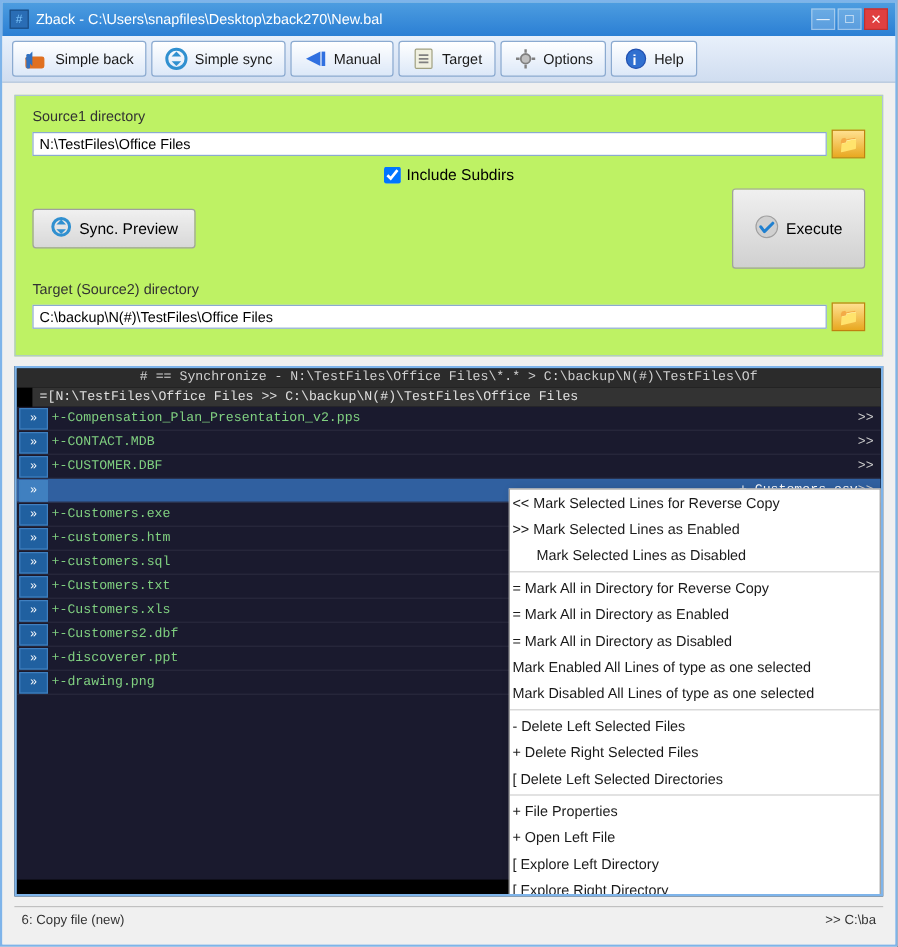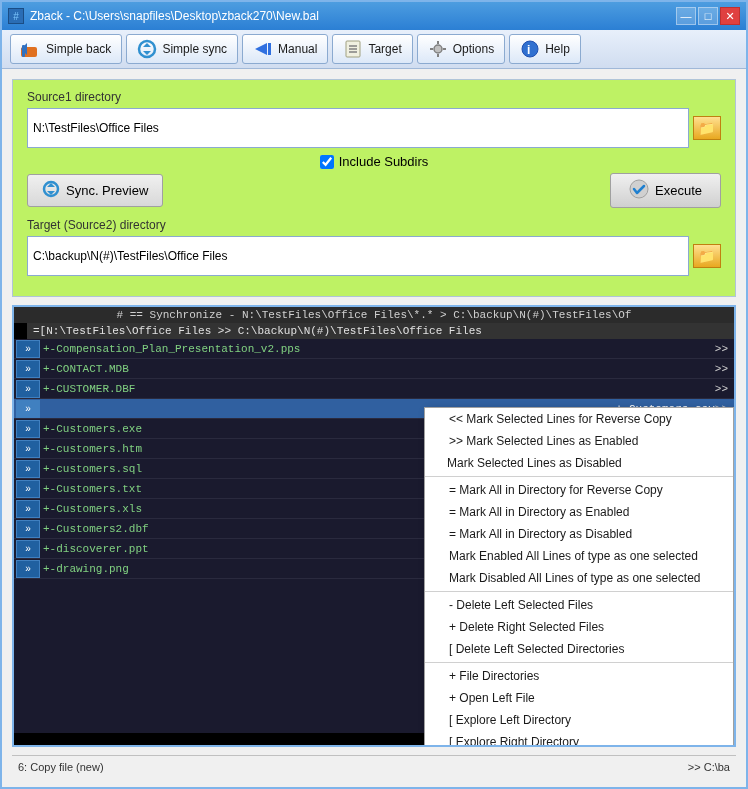--- a/index.html
+++ b/index.html
@@ -137,21 +137,21 @@
 
     .input-row {
       display: flex;
       gap: 4px;
       align-items: center;
       margin-bottom: 6px;
     }
 
     .text-input {
       flex: 1;
-      height: 40px;
+      height: 20px;
       border: 1px solid #8baad0;
       padding: 2px 5px;
       font-size: 12px;
       background: white;
     }
 
     .folder-btn {
       width: 28px;
       height: 24px;
       background: linear-gradient(to bottom, #ffe090, #e8a820);
@@ -184,21 +184,21 @@
       gap: 6px;
       padding: 5px 14px;
       background: linear-gradient(to bottom, #f0f0f0, #d8d8d8);
       border: 1px solid #a0a0a0;
       border-radius: 3px;
       cursor: pointer;
       font-size: 13px;
     }
 
     .execute-btn {
-      padding: 5px 18px;
+      padding: 21px 18px;
       background: linear-gradient(to bottom, #f0f0f0, #d0d0d0);
       border: 1px solid #a0a0a0;
       border-radius: 3px;
       cursor: pointer;
       font-size: 13px;
       display: flex;
       align-items: center;
       gap: 6px;
     }
 
@@ -297,21 +297,21 @@
       right: 0;
       top: 100px;
       width: 310px;
       background: white;
       border: 1px solid #a0a0a0;
       box-shadow: 3px 3px 8px rgba(0,0,0,0.3);
       z-index: 100;
     }
 
     .ctx-item {
-      padding: 4px 24px;
+      padding: 4px 2px;
       font-size: 12px;
       color: #1a1a1a;
       cursor: pointer;
       white-space: nowrap;
     }
 
     .ctx-separator {
       height: 1px;
       background: #d0d0d0;
       margin: 2px 0;
@@ -587,21 +587,21 @@
         <div class="ctx-item">= Mark All in Directory for Reverse Copy</div>
         <div class="ctx-item">= Mark All in Directory as Enabled</div>
         <div class="ctx-item">= Mark All in Directory as Disabled</div>
         <div class="ctx-item">Mark Enabled All Lines of type as one selected</div>
         <div class="ctx-item">Mark Disabled All Lines of type as one selected</div>
         <div class="ctx-separator"></div>
         <div class="ctx-item">- Delete Left Selected Files</div>
         <div class="ctx-item">+ Delete Right Selected Files</div>
         <div class="ctx-item">[ Delete Left Selected Directories</div>
         <div class="ctx-separator"></div>
-        <div class="ctx-item">+ File Directories</div>
+        <div class="ctx-item">+ File Properties</div>
         <div class="ctx-item">+ Open Left File</div>
         <div class="ctx-item">[ Explore Left  Directory</div>
         <div class="ctx-item">[ Explore Right Directory</div>
         <div class="ctx-item">Save Report</div>
       </div>
     </div>
 
     <div class="status-bar">
       <span>6: Copy file (new)</span>
       <span>&gt;&gt; C:\ba</span>

